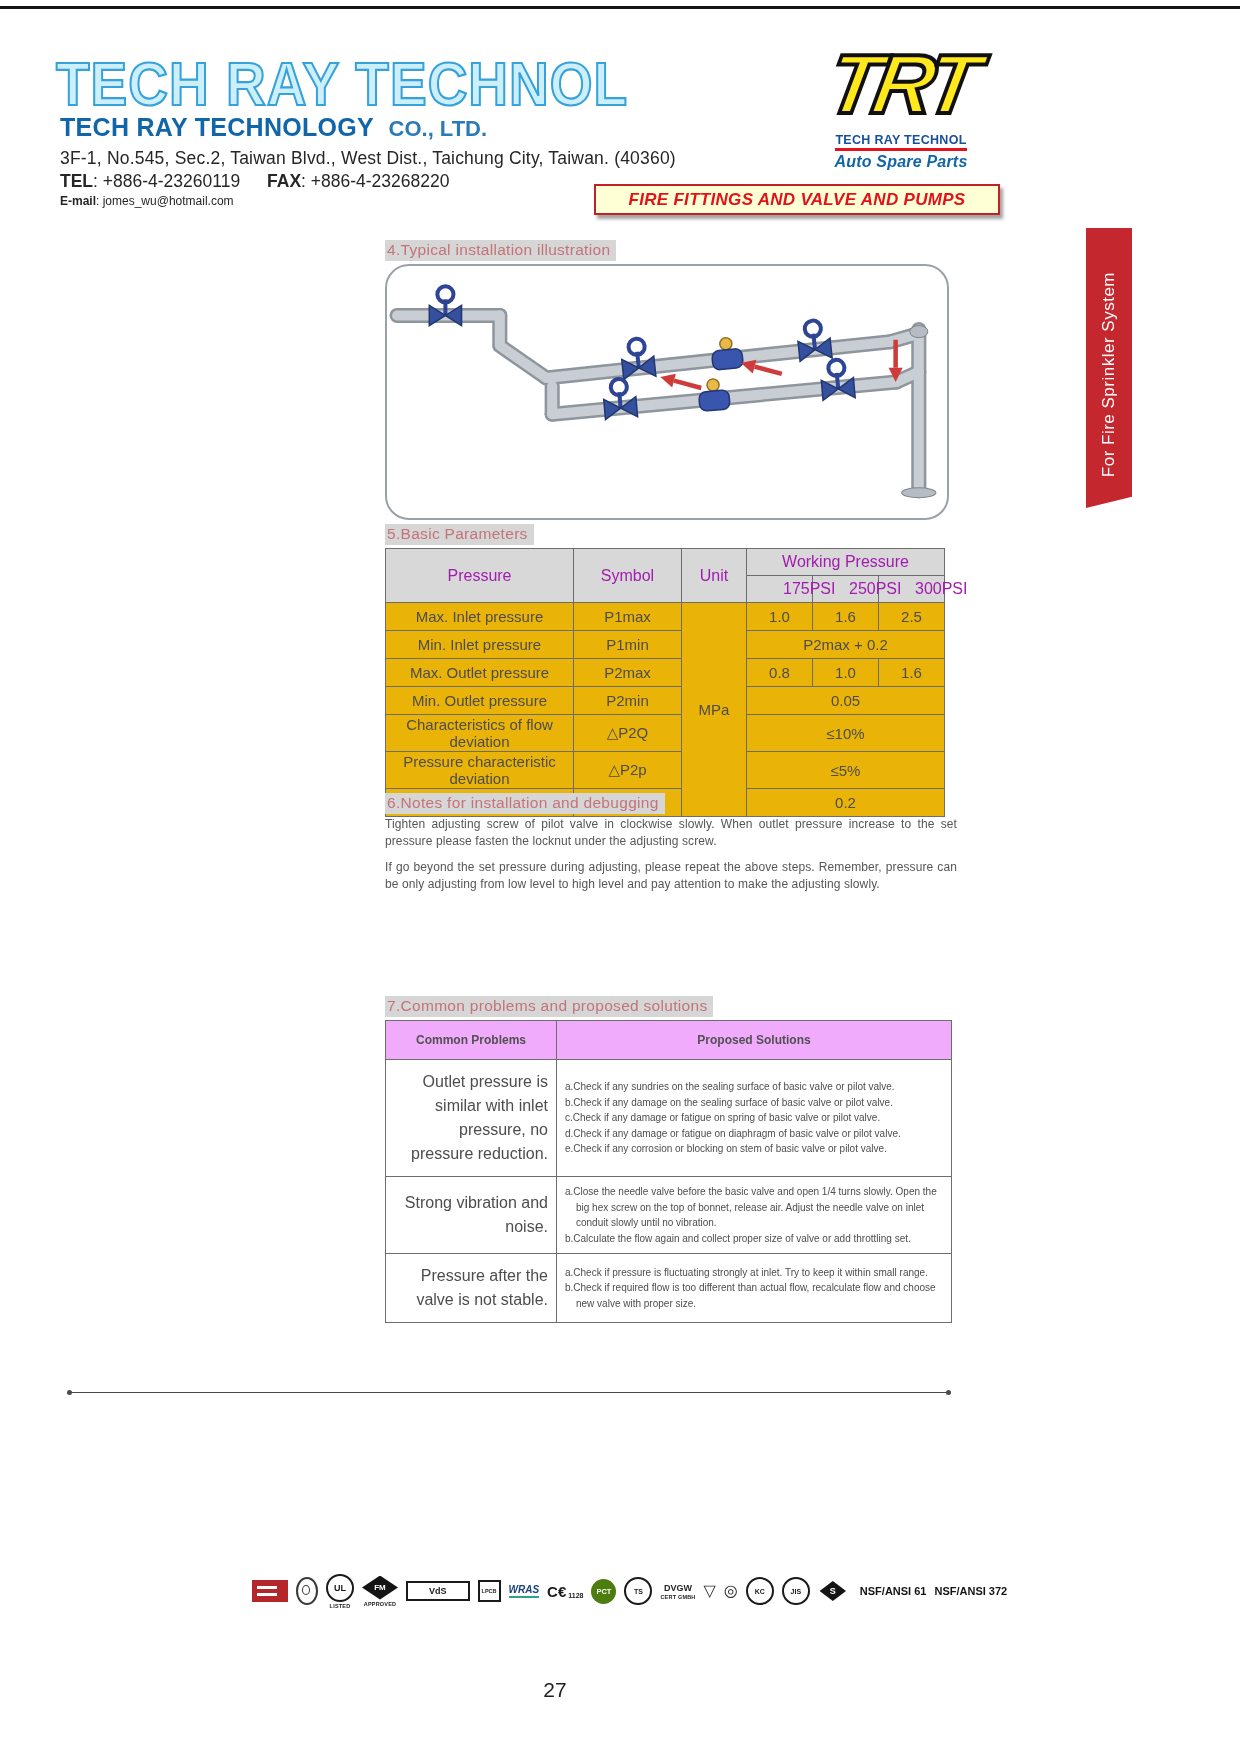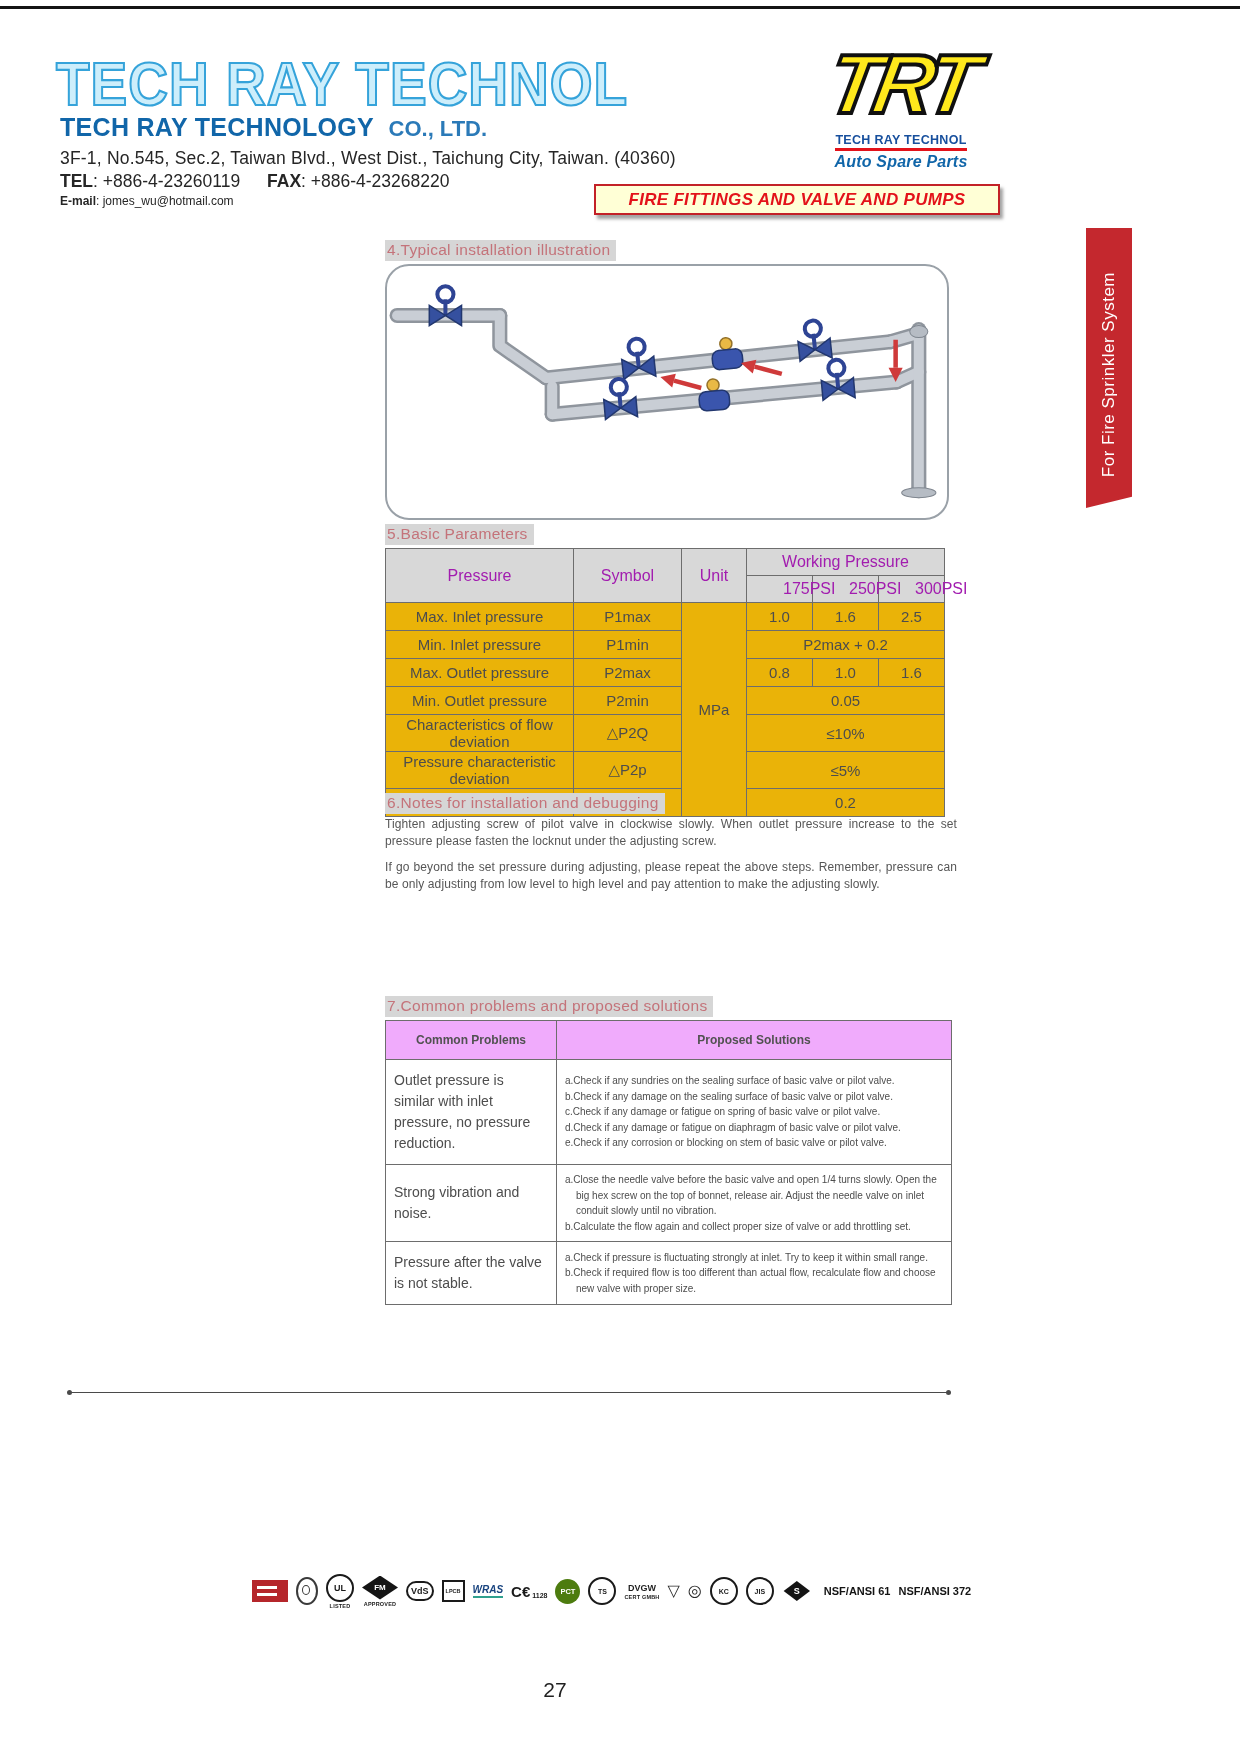--- a/index.html
+++ b/index.html
@@ -62,21 +62,21 @@
 
   
   .notes{position:absolute;left:385px;top:816px;width:572px;height:172px;overflow:hidden;}
   .notes p{margin:0 0 8px 0;font-size:12px;line-height:1.45;color:#565656;text-align:justify;letter-spacing:0.1px;}
 
   
   .problems{position:absolute;left:385px;top:1020px;width:560px;table-layout:fixed;}
   .problems th,.problems td{border:1px solid #6d6d6d;color:#4d4d4d;vertical-align:middle;}
   .problems th{background:#f0abfc;font-size:12px;font-weight:bold;height:36px;text-align:center;color:#515151;}
   .prob-col{width:168px;} .sol-col{width:392px;}
-  .prob-cell{font-size:14px;line-height:1.5;padding:10px 8px;text-align:left;}
+  .prob-cell{font-size:16px;line-height:1.5;padding:10px 8px;text-align:right;}
   .sol-cell{font-size:10px;line-height:1.55;padding:7px 8px;text-align:left;}
   .sol{padding-left:11px;text-indent:-11px;}
 
   
   .foot-rule{position:absolute;left:70px;top:1392px;width:878px;height:1px;background:#4a4a4a;}
   .foot-rule::before,.foot-rule::after{content:"";position:absolute;top:-2px;width:5px;height:5px;
                                        border-radius:50%;background:#4a4a4a;}
   .foot-rule::before{left:-3px;} .foot-rule::after{right:-3px;}
 
   .certs{position:absolute;left:252px;top:1562px;width:712px;height:58px;display:flex;align-items:center;
@@ -92,21 +92,21 @@
                 align-items:center;justify-content:center;font-size:9px;font-weight:800;}
   .shape-circle.small-txt{font-size:7px;}
   .shape-blackcircle{width:25px;height:25px;background:#4d7c0f;color:#fff;border-radius:50%;display:flex;
                      align-items:center;justify-content:center;font-size:7.5px;font-weight:800;}
   .shape-diamond{width:36px;height:24px;background:#141414;color:#fff;
                  clip-path:polygon(50% 0,100% 50%,50% 100%,0 50%);display:flex;align-items:center;
                  justify-content:center;font-size:8px;font-weight:800;}
   .shape-sdiamond{width:30px;height:20px;background:#141414;color:#fff;
                   clip-path:polygon(6% 50%,50% 0,94% 50%,50% 100%);display:flex;align-items:center;
                   justify-content:center;font-size:9px;font-weight:800;}
-  .shape-rect{border:2px solid #1a1a1a;border-radius:10px;padding:3px 3px;font-size:9px;font-weight:800;}
+  .shape-rect{border:2px solid #1a1a1a;border-radius:0;padding:3px 21px;font-size:9px;font-weight:800;}
   .shape-square{border:2px solid #1a1a1a;padding:6px 2px;font-size:5.5px;font-weight:800;}
   .wras-text{font-size:10px;font-weight:800;font-style:italic;color:#17427e;border-bottom:2px solid #2fa08e;
              padding-bottom:1px;}
   .ce-wrap{flex-direction:row;align-items:flex-end;gap:2px;}
   .ce-main{font-size:15px;font-weight:700;}
   .ce-sub{font-size:7px;font-weight:700;padding-bottom:1px;}
   .dvgw-text{font-size:9px;font-weight:800;color:#1f1f1f;}
   .glyph{font-size:16px;line-height:1;color:#2b2b2b;}
   .nsf{display:flex;gap:8px;margin-left:4px;}
   .nsf span{font-size:11px;font-weight:800;color:#141414;white-space:nowrap;}

